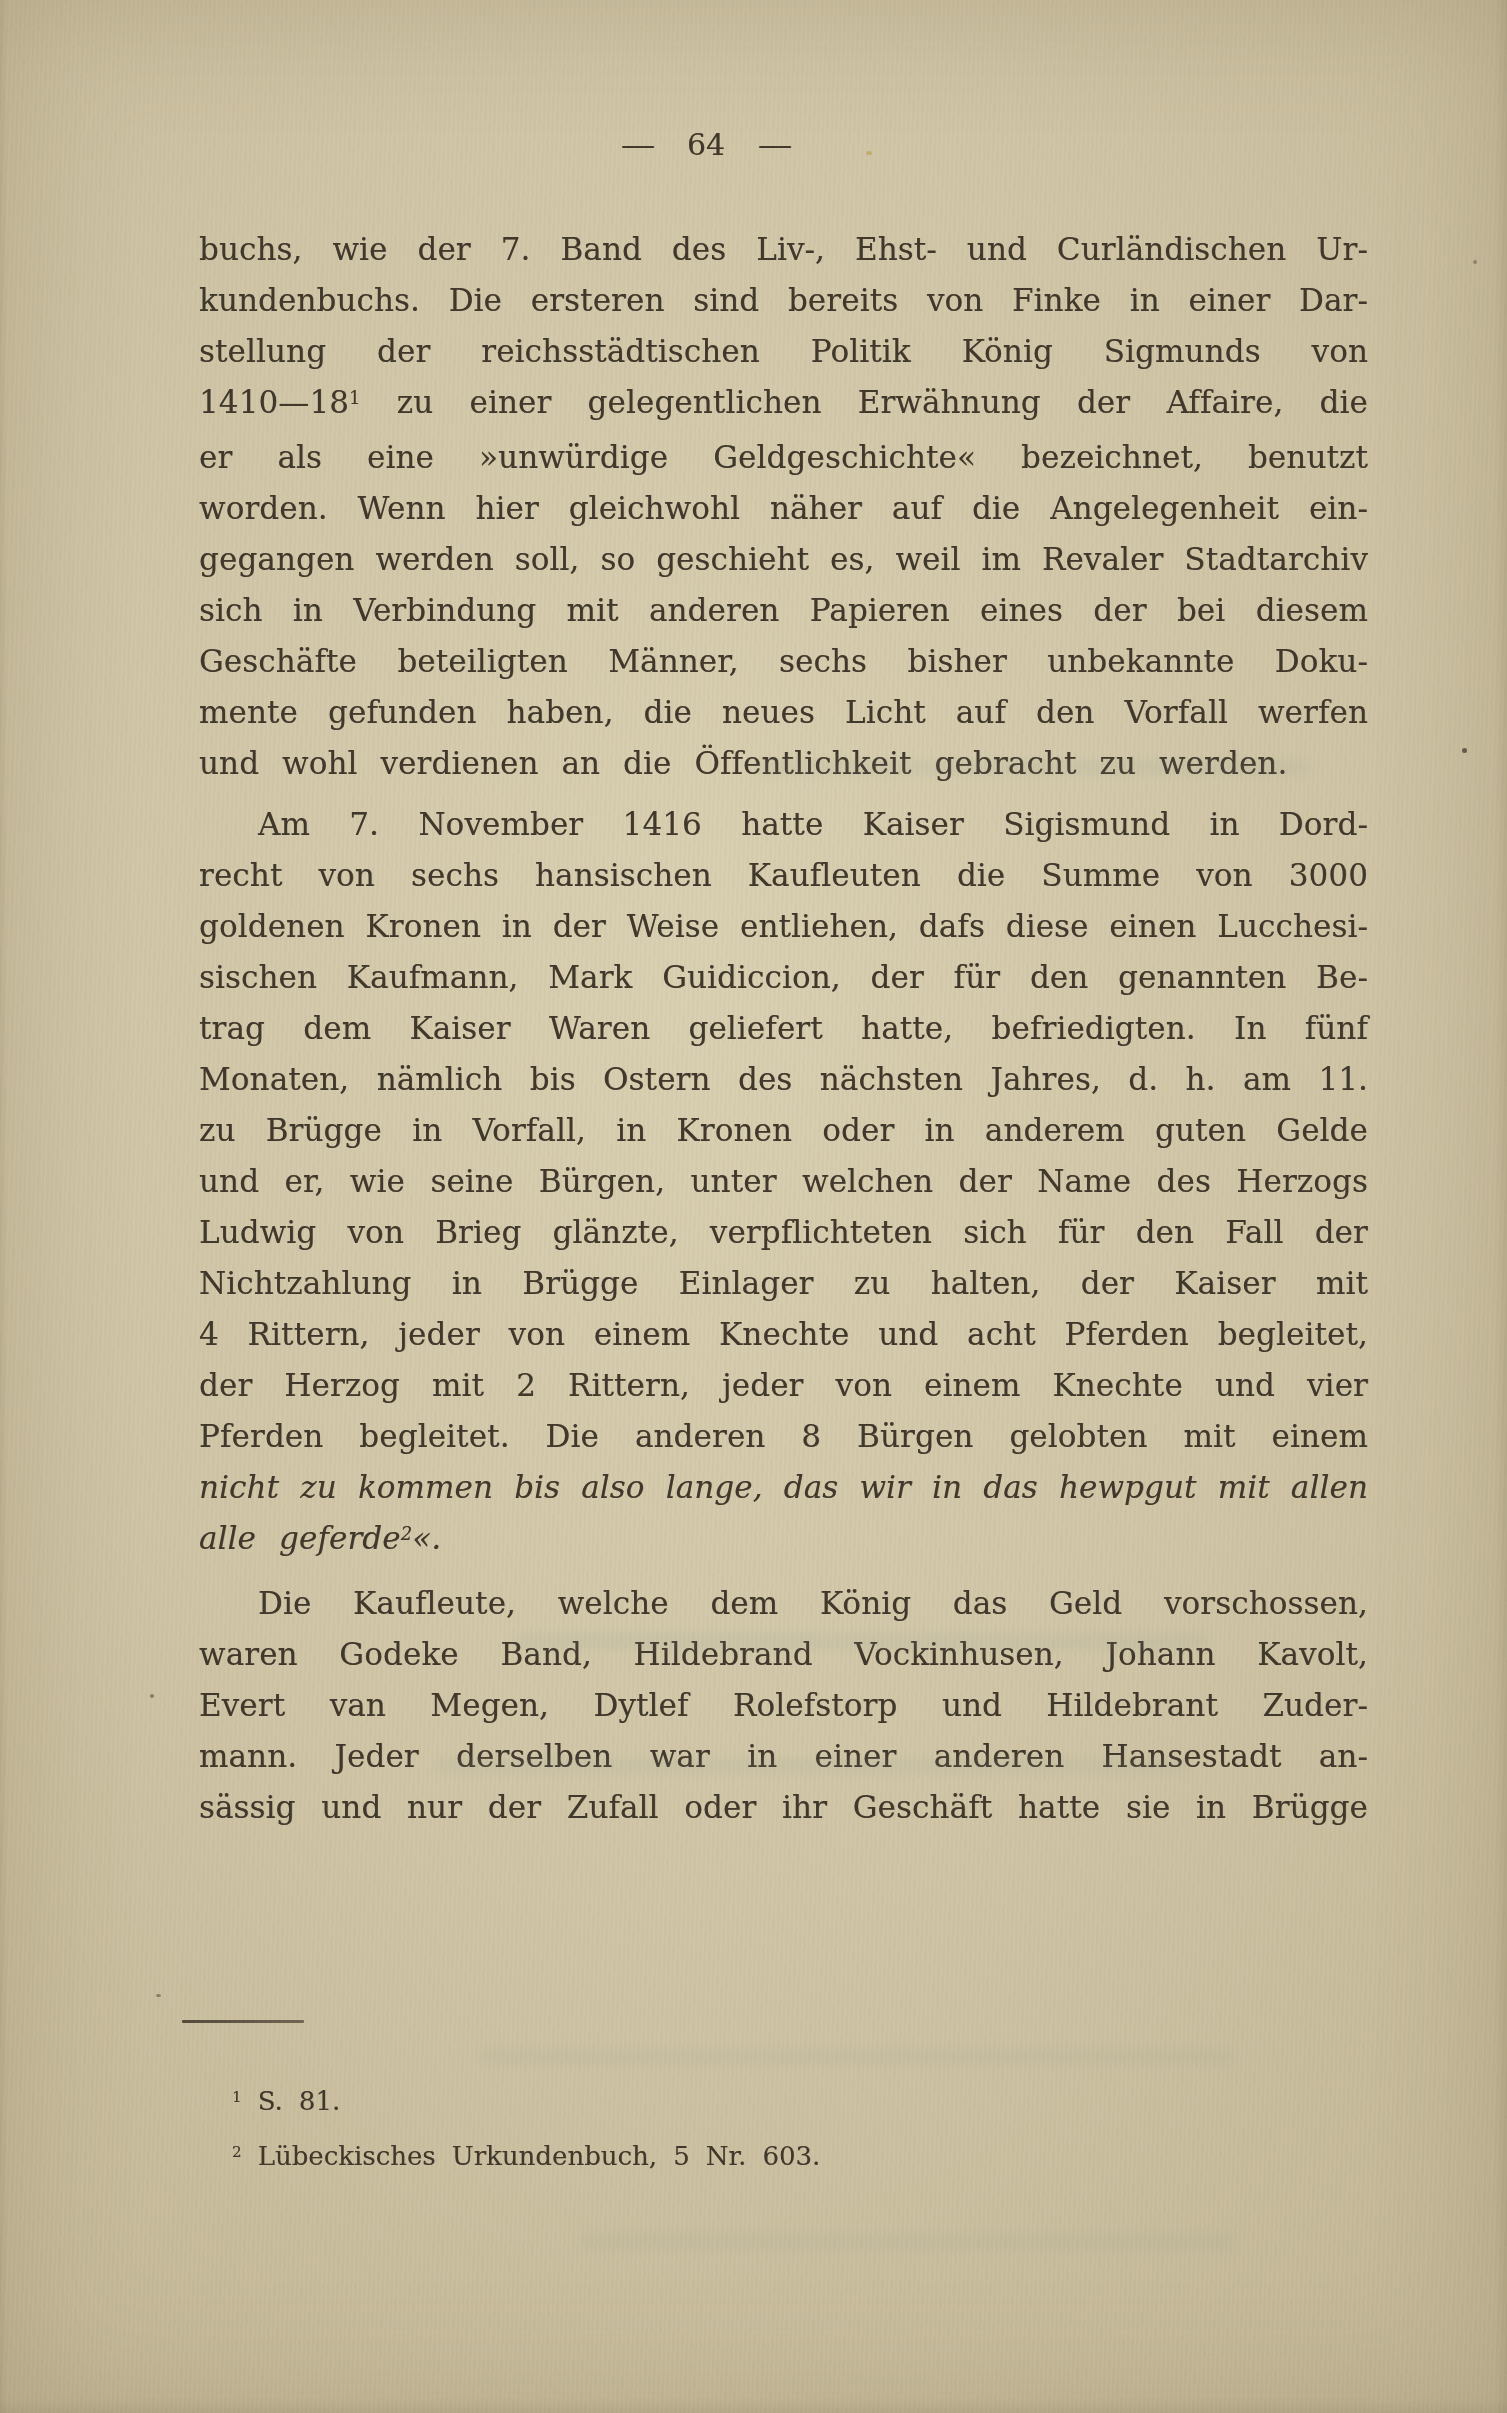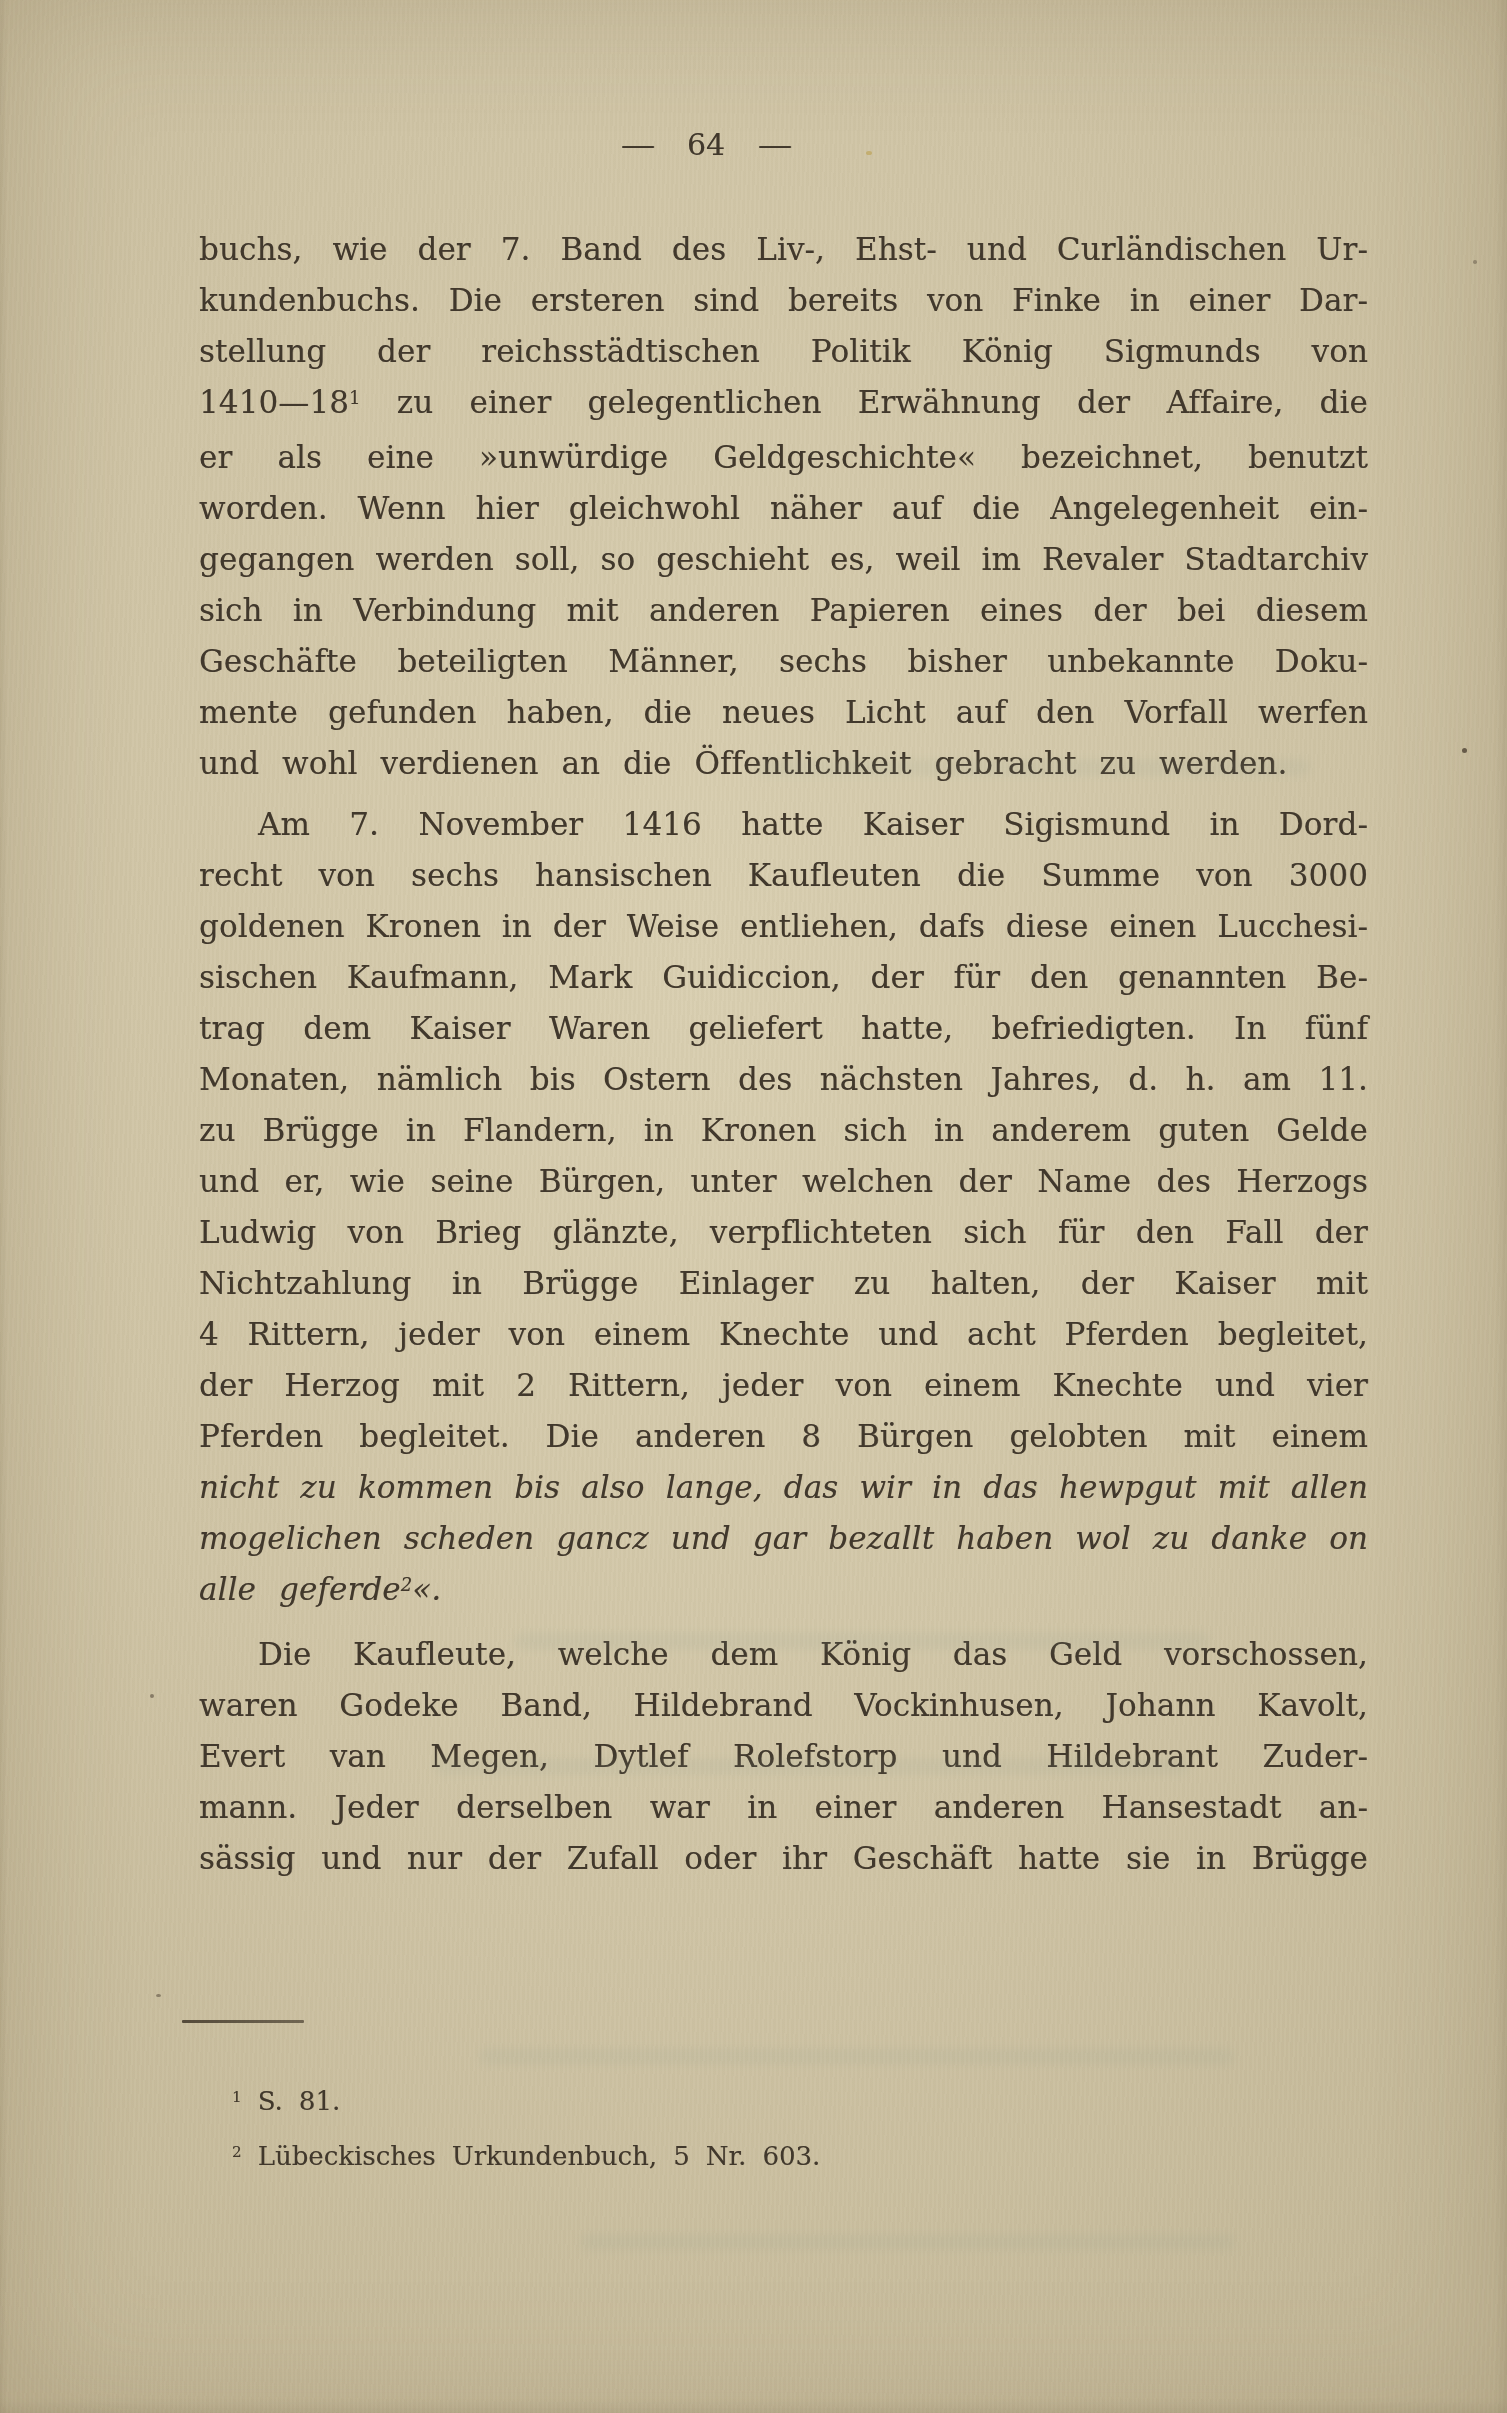--- a/index.html
+++ b/index.html
@@ -101,29 +101,28 @@
       <div class="line"><span>sich in Verbindung mit anderen Papieren eines der bei diesem</span></div>
       <div class="line"><span>Geschäfte beteiligten Männer, sechs bisher unbekannte Doku-</span></div>
       <div class="line"><span>mente gefunden haben, die neues Licht auf den Vorfall werfen</span></div>
       <div class="line align-left"><span>und wohl verdienen an die Öffentlichkeit gebracht zu werden.</span></div>
       <div class="line indented para-gap"><span>Am 7. November 1416 hatte Kaiser Sigismund in Dord-</span></div>
       <div class="line"><span>recht von sechs hansischen Kaufleuten die Summe von 3000</span></div>
       <div class="line"><span>goldenen Kronen in der Weise entliehen, dafs diese einen Lucchesi-</span></div>
       <div class="line"><span>sischen Kaufmann, Mark Guidiccion, der für den genannten Be-</span></div>
       <div class="line"><span>trag dem Kaiser Waren geliefert hatte, befriedigten. In fünf</span></div>
       <div class="line"><span>Monaten, nämlich bis Ostern des nächsten Jahres, d. h. am 11.</span></div>
-      <div class="line"><span>zu Brügge in Flandern, in Kronen sich in anderem guten Gelde</span></div>
+      <div class="line"><span>zu Brügge in Vorfall, in Kronen oder in anderem guten Gelde</span></div>
       <div class="line"><span>und er, wie seine Bürgen, unter welchen der Name des Herzogs</span></div>
       <div class="line"><span>Ludwig von Brieg glänzte, verpflichteten sich für den Fall der</span></div>
       <div class="line"><span>Nichtzahlung in Brügge Einlager zu halten, der Kaiser mit</span></div>
       <div class="line"><span>4 Rittern, jeder von einem Knechte und acht Pferden begleitet,</span></div>
       <div class="line"><span>der Herzog mit 2 Rittern, jeder von einem Knechte und vier</span></div>
       <div class="line"><span>Pferden begleitet. Die anderen 8 Bürgen gelobten mit einem</span></div>
       <div class="line"><span class="it">nicht zu kommen bis also lange, das wir in das hewpgut mit allen</span></div>
-      <div class="line"><span class="it">mogelichen scheden gancz und gar bezallt haben wol zu danke on</span></div>
       <div class="line align-left"><span class="it">alle geferde</span><sup class="it">2</sup><span class="it">«.</span></div>
       <div class="line indented para-gap"><span>Die Kaufleute, welche dem König das Geld vorschossen,</span></div>
       <div class="line"><span>waren Godeke Band, Hildebrand Vockinhusen, Johann Kavolt,</span></div>
       <div class="line"><span>Evert van Megen, Dytlef Rolefstorp und Hildebrant Zuder-</span></div>
       <div class="line"><span>mann. Jeder derselben war in einer anderen Hansestadt an-</span></div>
       <div class="line"><span>sässig und nur der Zufall oder ihr Geschäft hatte sie in Brügge</span></div>
     </div>
 
   <div class="footnote-rule"></div>
 

